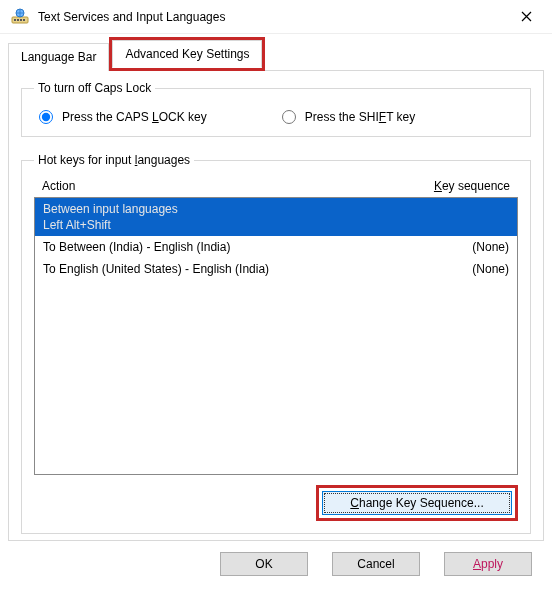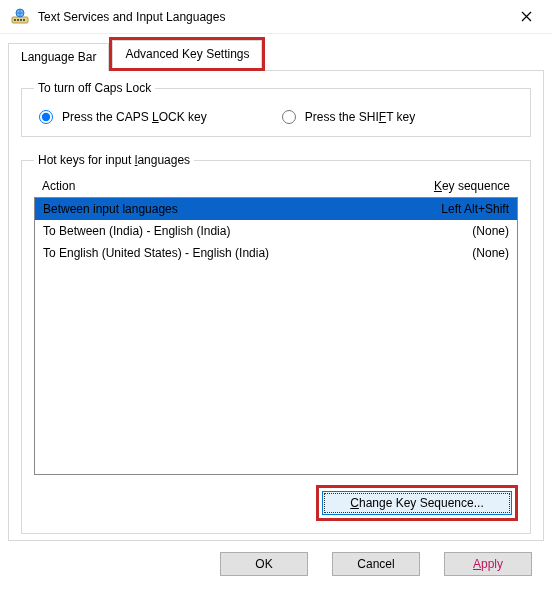--- a/index.html
+++ b/index.html
@@ -141,21 +141,22 @@
   }
   .list-row {
     display: flex;
     justify-content: space-between;
     padding: 3px 8px;
     font-size: 12px;
     line-height: 16px;
   }
   .list-row.selected {
     background: #0a63c9;
-    color: #000000;
+    color: #e5e5e5;
+    flex-direction: column;
   }
   .change-row {
     display: flex;
     justify-content: flex-end;
     margin-top: 10px;
   }
   .highlight-btn {
     border: 3px solid #c62828;
     padding: 3px;
     display: inline-block;

